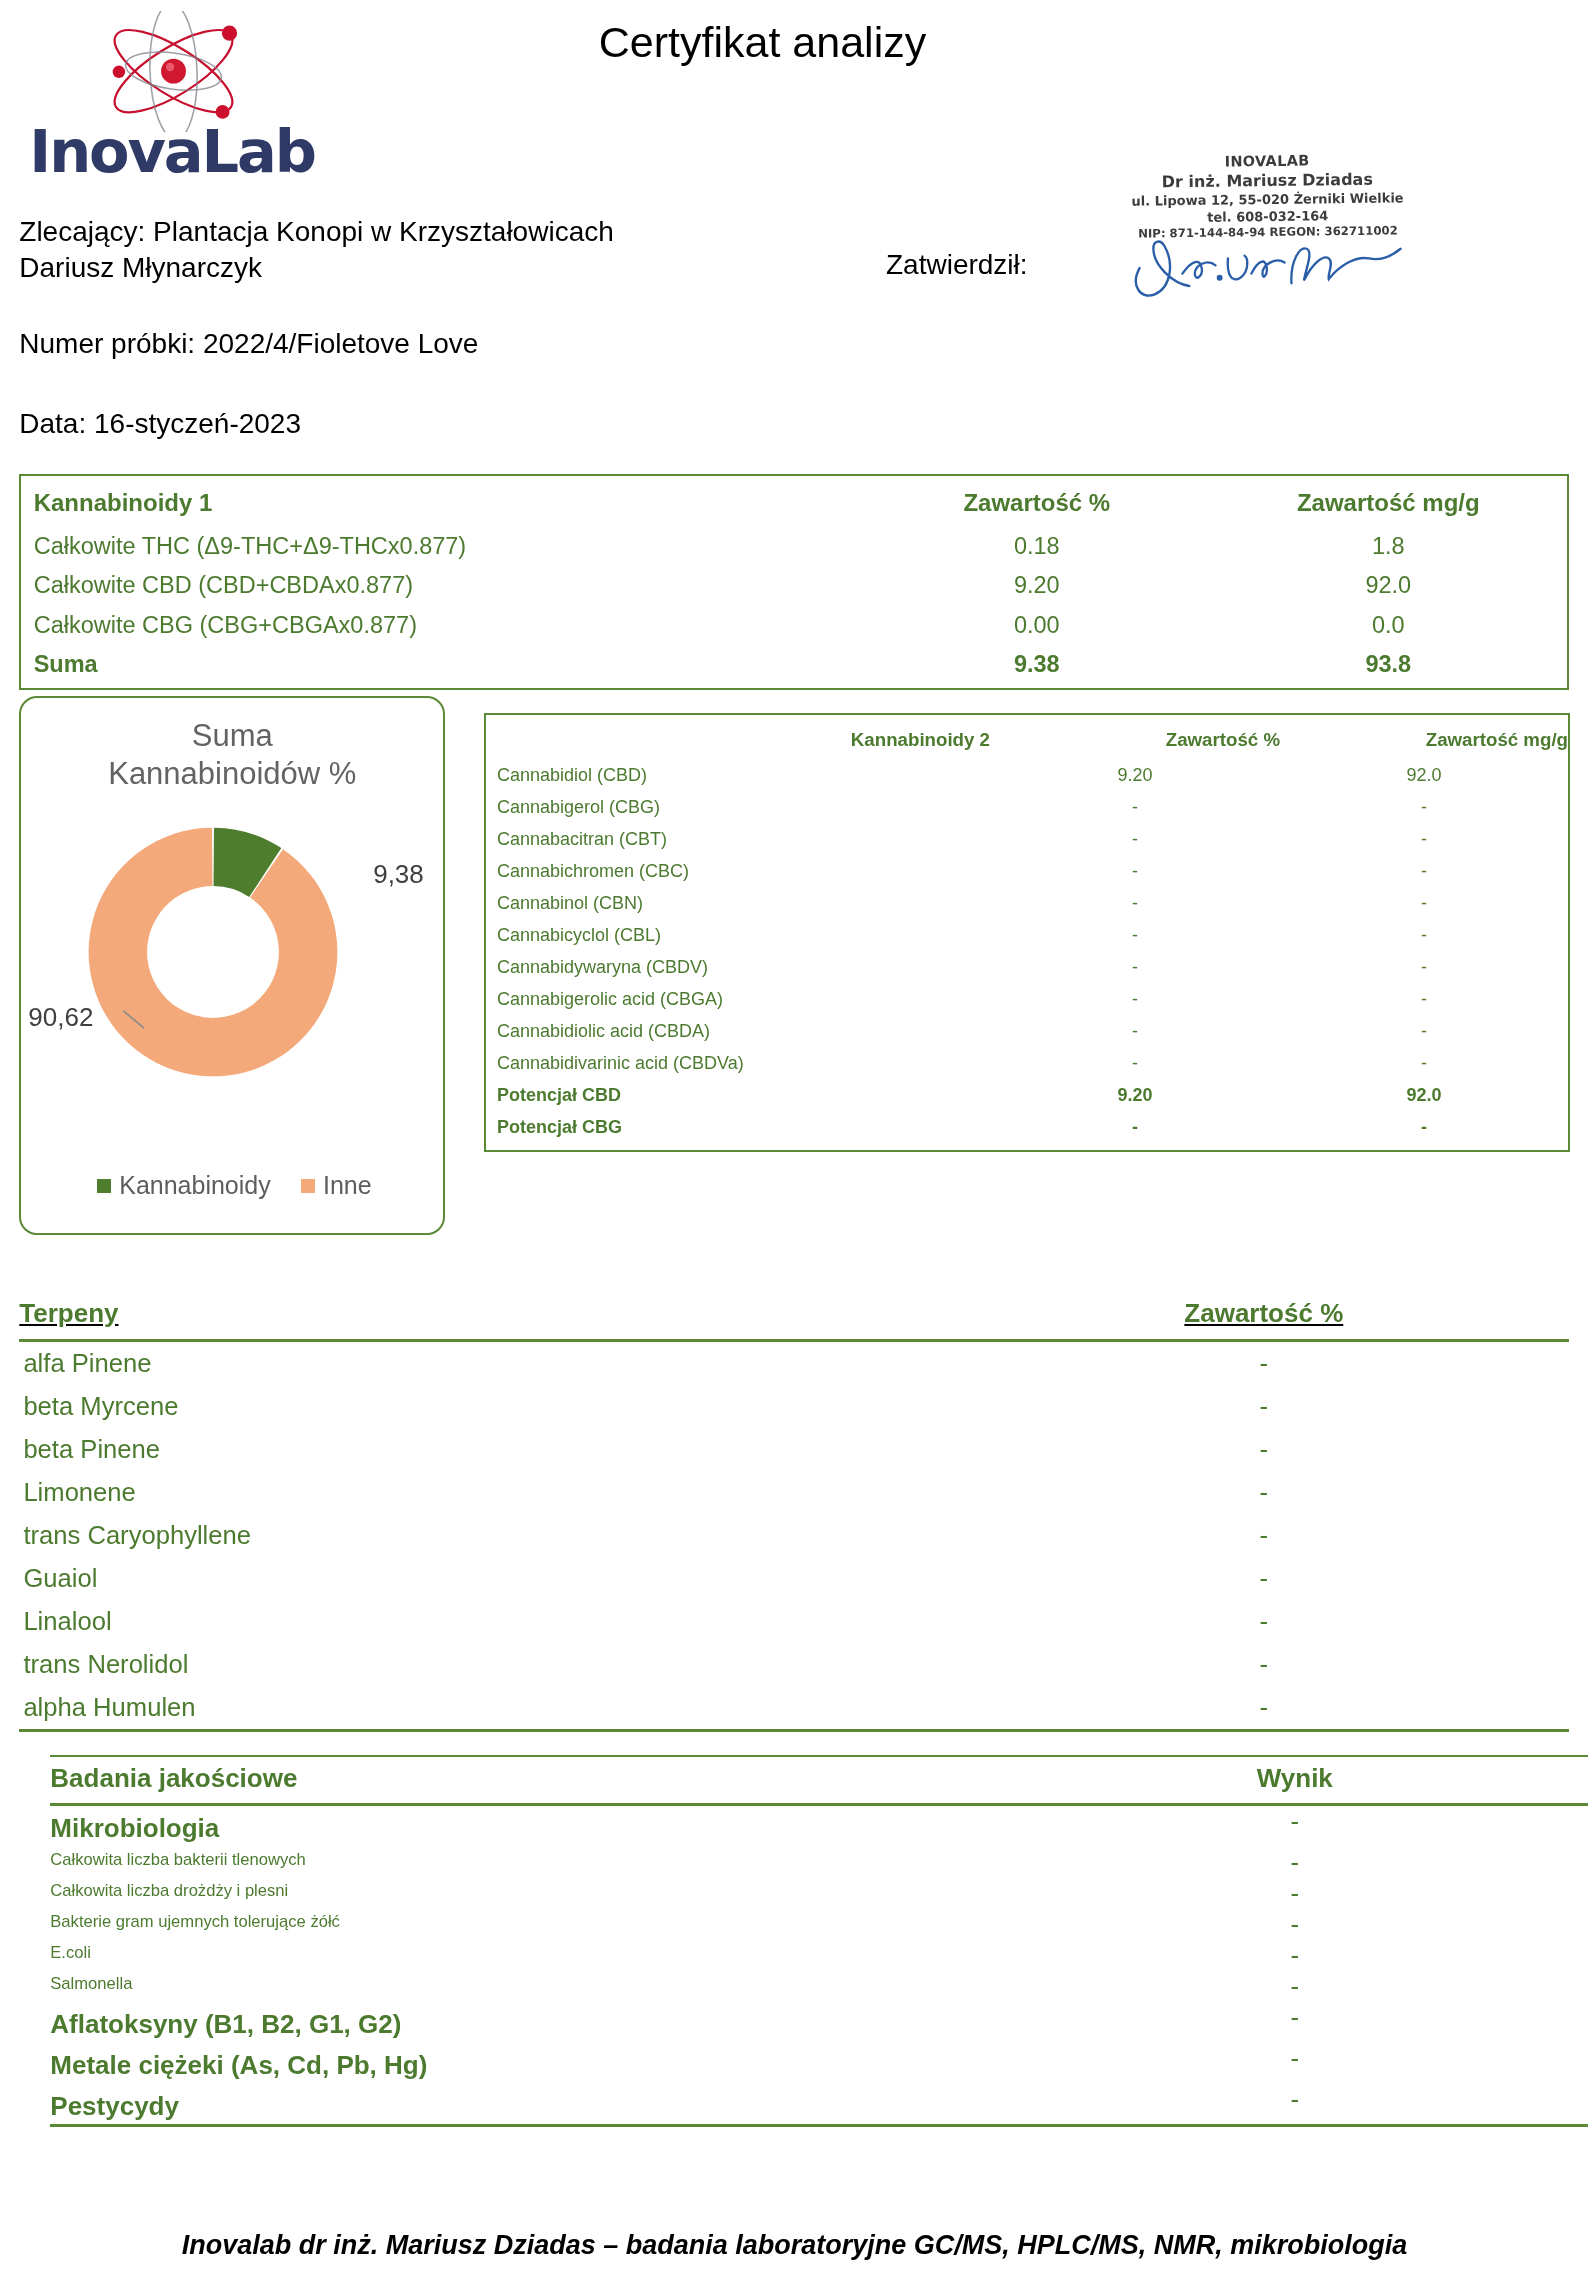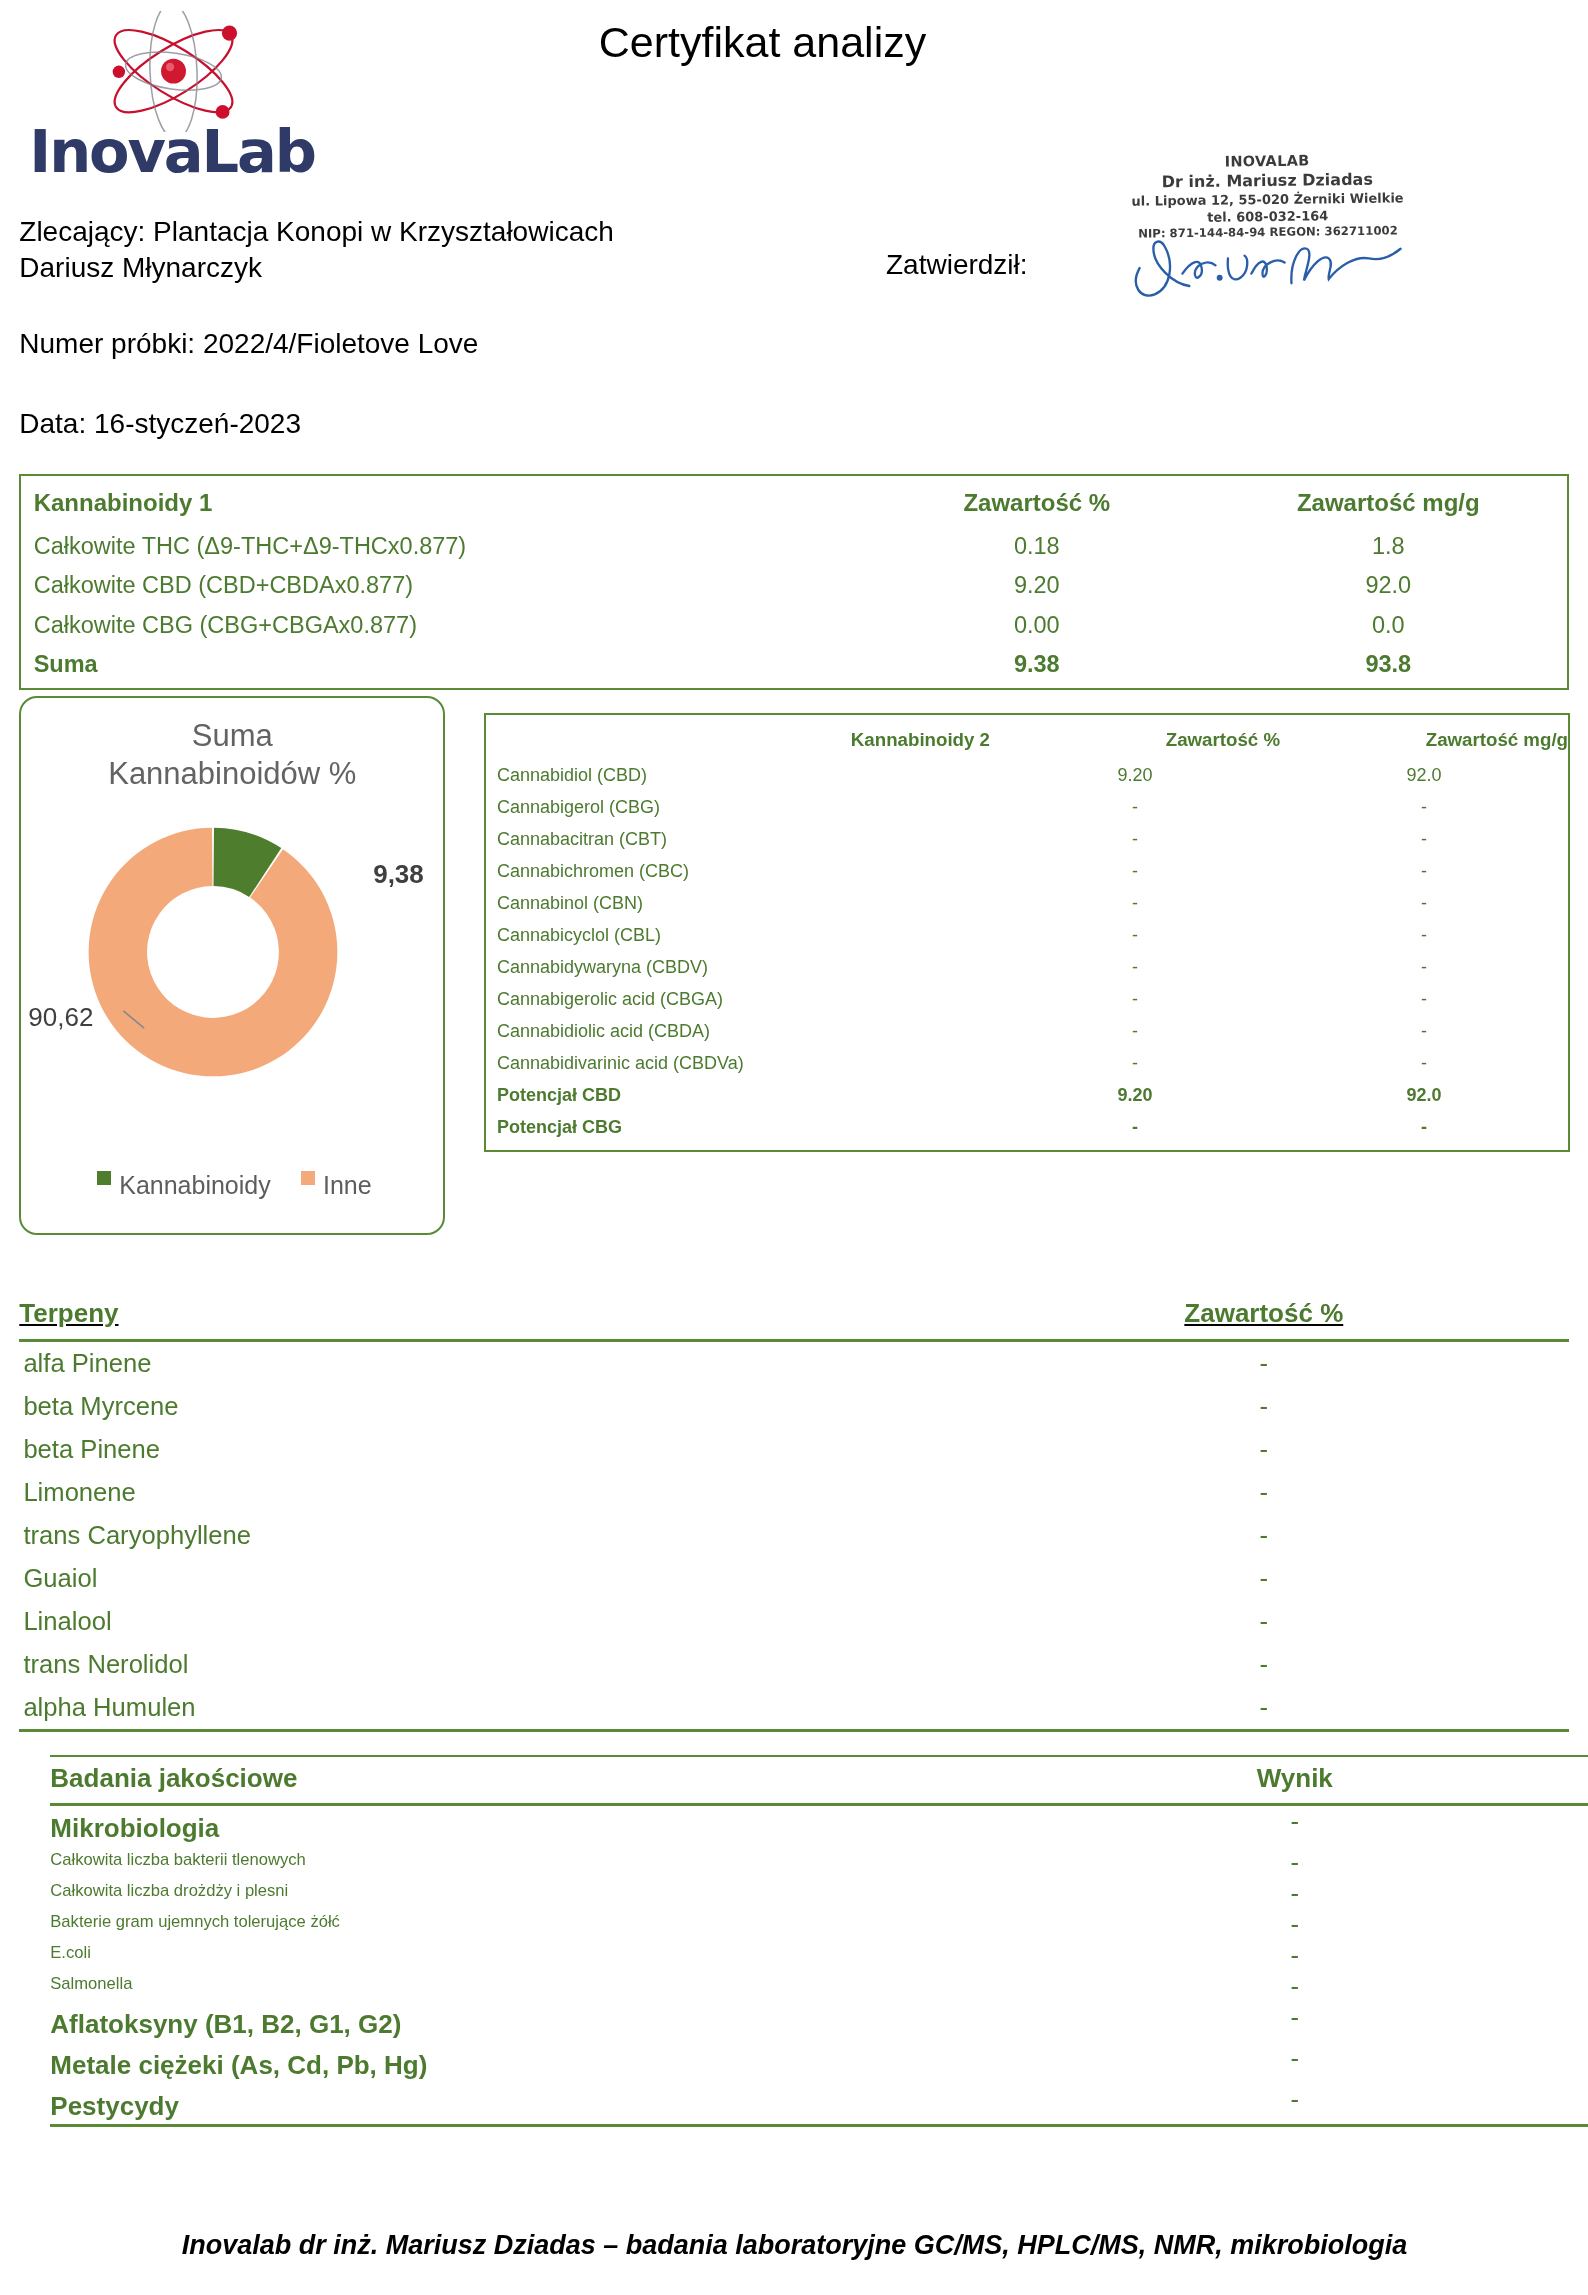--- a/index.html
+++ b/index.html
@@ -109,32 +109,32 @@
   .chart-title {
     text-align: center;
     margin-top: 19.3px;
     font-size: 31px; color: #636363; line-height: 1.22;
     font-weight: 400;
   }
   .donut-area { position: relative; width: 426px; height: 325px; margin-top: 7px; }
   .donut-svg { position: absolute; left: 40px; top: 0; }
   .lbl-938 {
     position: absolute; right: 23.5px; top: 59px;
-    font-size: 26px; color: #3f3f3f; font-weight: bold;
+    font-size: 26px; color: #3f3f3f;
   }
   .lbl-9062 {
     position: absolute; left: 7px; top: 202px;
     font-size: 26px; color: #3f3f3f;
   }
   .legend {
     position: absolute; left: 0; bottom: 33px; width: 426px;
     display: flex; justify-content: center; align-items: center; gap: 30px;
     font-size: 25px; color: #5d5d5d;
   }
-  .legend .li { display: flex; align-items: flex-start; gap: 8.3px; }
+  .legend .li { display: flex; align-items: center; gap: 8.3px; }
   .sw { width: 14px; height: 14px; display: inline-block; }
 
   
   .tbl2 {
     position: absolute; left: 484px; top: 713px;
     width: 1086px;
     border: 2.1px solid #5b8a37;
     background: #fff;
     padding: 8.3px 0 7px 0;
   }

